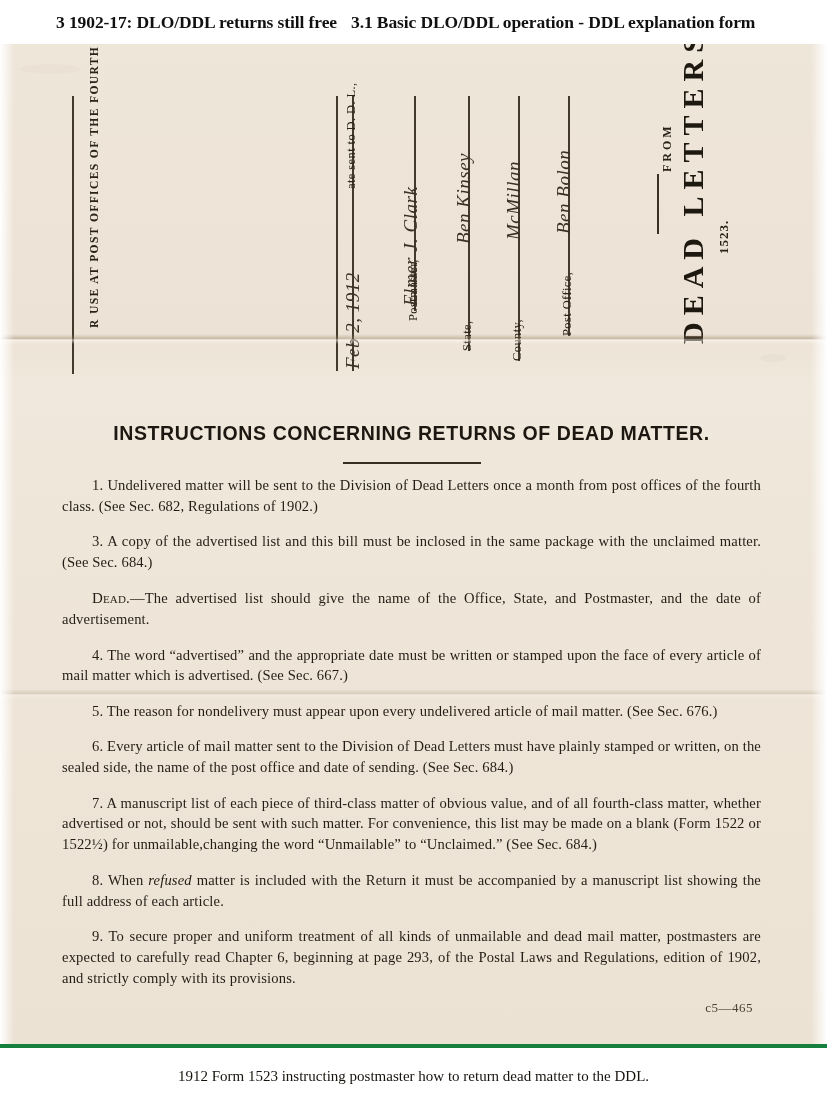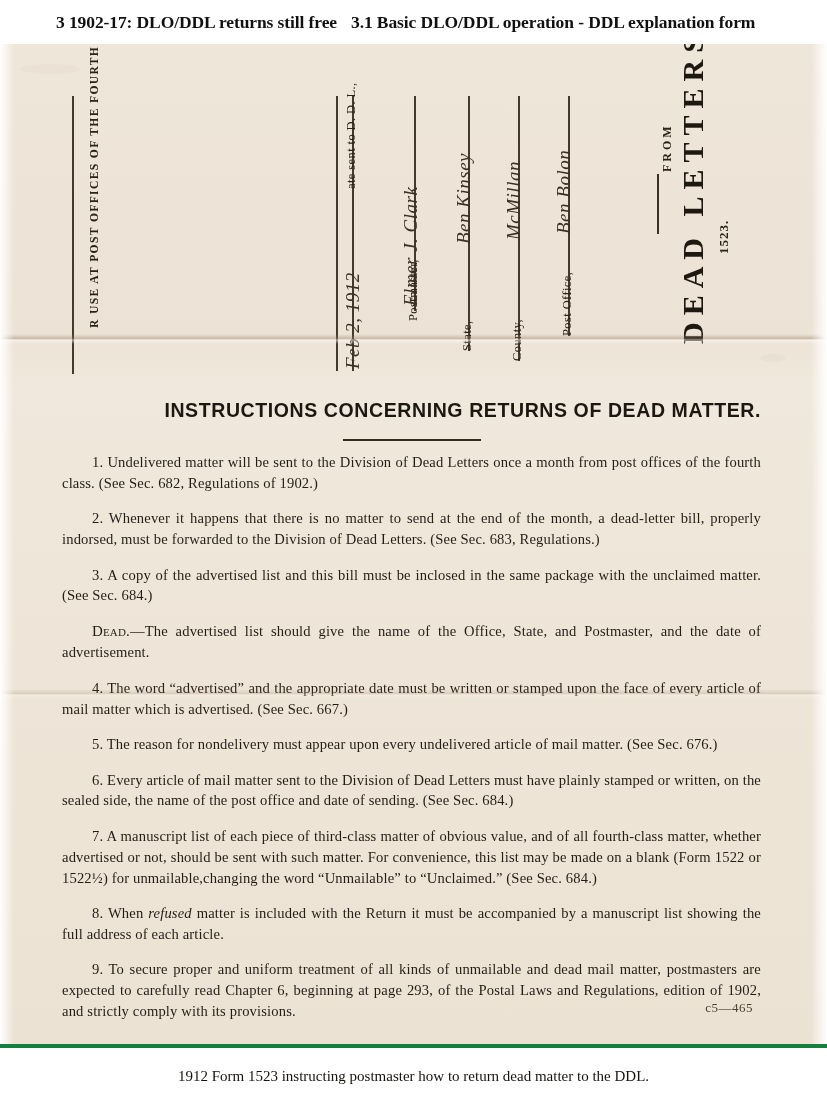--- a/index.html
+++ b/index.html
@@ -154,27 +154,27 @@
   .instructions {
     position: absolute;
     top: 330px;
     left: 0;
     width: 827px;
     height: 670px;
     padding: 0 66px 0 62px;
     box-sizing: border-box;
   }
   .instr-title {
-    text-align: right;
+    text-align: center;
     font-family: "Liberation Sans", sans-serif;
     font-weight: bold;
     font-size: 19.5px;
     letter-spacing: .6px;
     color: #1c1710;
-    margin-top: 25px;
+    margin-top: 48px;
   }
   .title-rule {
     width: 138px;
     height: 2px;
     background: #362d21;
     margin: 17px auto 0 auto;
   }
   .para {
     font-family: "Liberation Serif", serif;
     font-size: 14.6px;
@@ -278,21 +278,20 @@
     <div class="vtext small-caps-side" style="left:88px; top:284px;">R USE AT POST OFFICES OF THE FOURTH CLASS ONLY.</div>
 
   </div>
 
   <div class="instructions">
 
     <div class="instr-title">INSTRUCTIONS CONCERNING RETURNS OF DEAD MATTER.</div>
     <div class="title-rule"></div>
 
     <p class="para">1. Undelivered matter will be sent to the Division of Dead Letters once a month from post offices of the fourth class.   (See Sec. 682, Regulations of 1902.)</p>
-    <p class="para">2. Whenever it happens that there is no matter to send at the end of the month, a dead-letter bill, properly indorsed, must be forwarded to the Division of Dead Letters.   (See Sec. 683, Regulations.)</p>
     <p class="para">3. A copy of the advertised list and this bill must be inclosed in the same package with the unclaimed matter.   (See Sec. 684.)</p>
 
     <p class="para note"><span class="note-lead">Dead.</span><span>—The advertised list should give the name of the Office, State, and Postmaster, and the date of advertisement.</span></p>
 
     <p class="para">4. The word “advertised” and the appropriate date must be written or stamped upon the face of every article of mail matter which is advertised.   (See Sec. 667.)</p>
     <p class="para">5. The reason for nondelivery must appear upon every undelivered article of mail matter.  (See Sec. 676.)</p>
     <p class="para">6. Every article of mail matter sent to the Division of Dead Letters must have plainly stamped or written, on the sealed side, the name of the post office and date of sending.   (See Sec. 684.)</p>
     <p class="para">7. A manuscript list of each piece of third-class matter of obvious value, and of all fourth-class matter, whether advertised or not, should be sent with such matter.   For convenience, this list may be made on a blank (Form 1522 or 1522½) for unmailable,changing the word “Unmailable” to “Unclaimed.”   (See Sec. 684.)</p>
 
     <p class="para"><span>8. When </span><em>refused</em><span> matter is included with the Return it must be accompanied by a manuscript list showing the full address of each article.</span></p>

